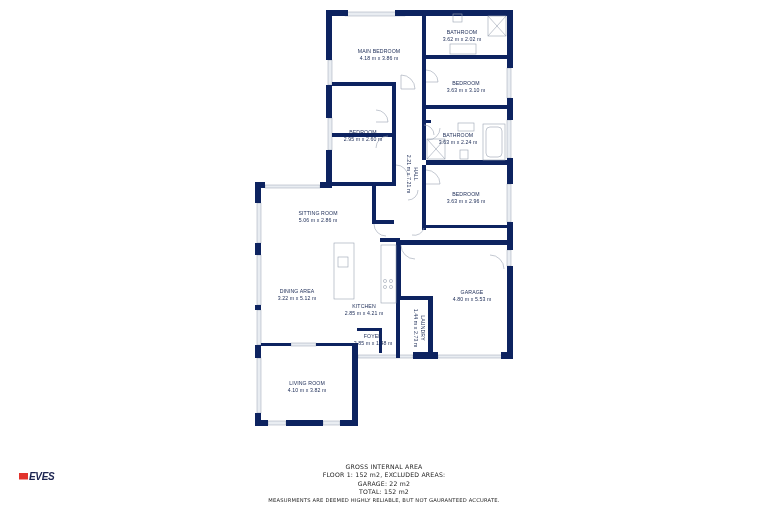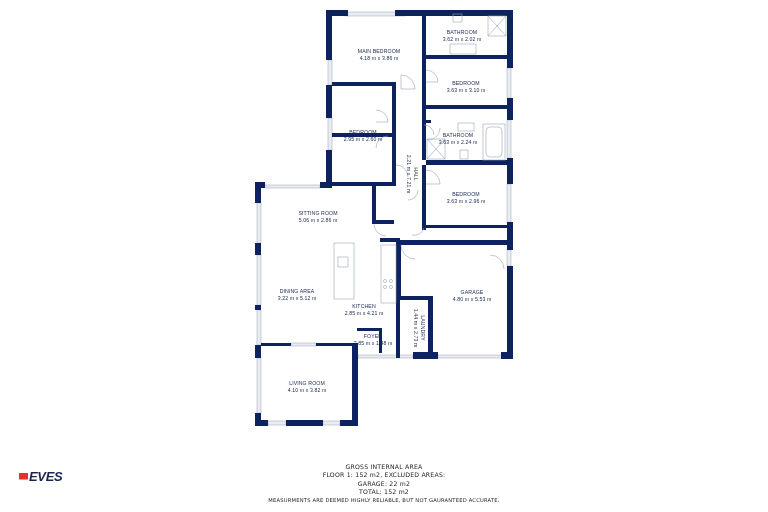--- a/index.html
+++ b/index.html
@@ -6,21 +6,21 @@
   body { width:768px; height:512px; position:relative; overflow:hidden; font-family:"Liberation Sans", sans-serif; }
   #plan { position:absolute; left:0; top:0; width:768px; height:512px; }
   .room-label { position:absolute; text-align:center; color:#1a2a55; font-size:5.2px; line-height:6.5px; white-space:nowrap; transform:translate(-50%,-50%); letter-spacing:0.1px; }
   .room-label .dims { display:block; }
   .rot { transform:translate(-50%,-50%) rotate(90deg); }
   .footer { position:absolute; left:0; width:768px; text-align:center; color:#222; font-family:"DejaVu Sans", sans-serif; }
   .f1 { top:463px; font-size:6.2px; line-height:8.3px; letter-spacing:0.2px; }
   .f-note { font-size:5.2px; }
   .logo { position:absolute; left:19px; top:471px; height:10px; display:flex; align-items:center; }
   .logo .mark { width:9px; height:7px; background:#e2332c; margin-right:1px; clip-path:polygon(0 0,100% 0,100% 100%,0 100%); }
-  .logo .text { font-family:"Liberation Sans", sans-serif; font-weight:bold; font-size:13px; color:#1b2350; letter-spacing:-0.3px; font-style:italic; }
+  .logo .text { font-family:"Liberation Sans", sans-serif; font-weight:bold; font-size:10px; color:#1b2350; letter-spacing:-0.3px; font-style:italic; }
 </style>
 </head>
 <body>
 
 <svg id="plan" viewBox="0 0 768 512" xmlns="http://www.w3.org/2000/svg">
   <g fill="#e9edf2" stroke="#9aa3b2" stroke-width="0.5">
 
     <rect x="345" y="12" width="60" height="4"></rect>
 
     <rect x="507" y="68" width="4" height="30"></rect>

